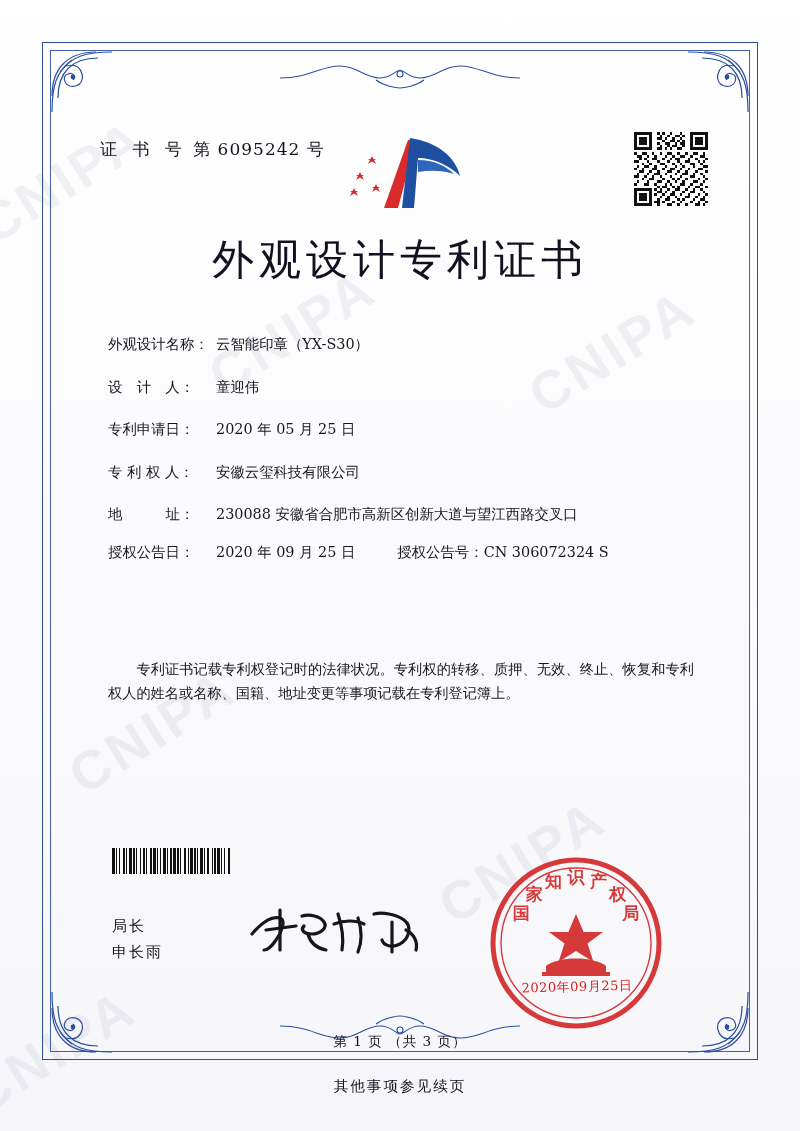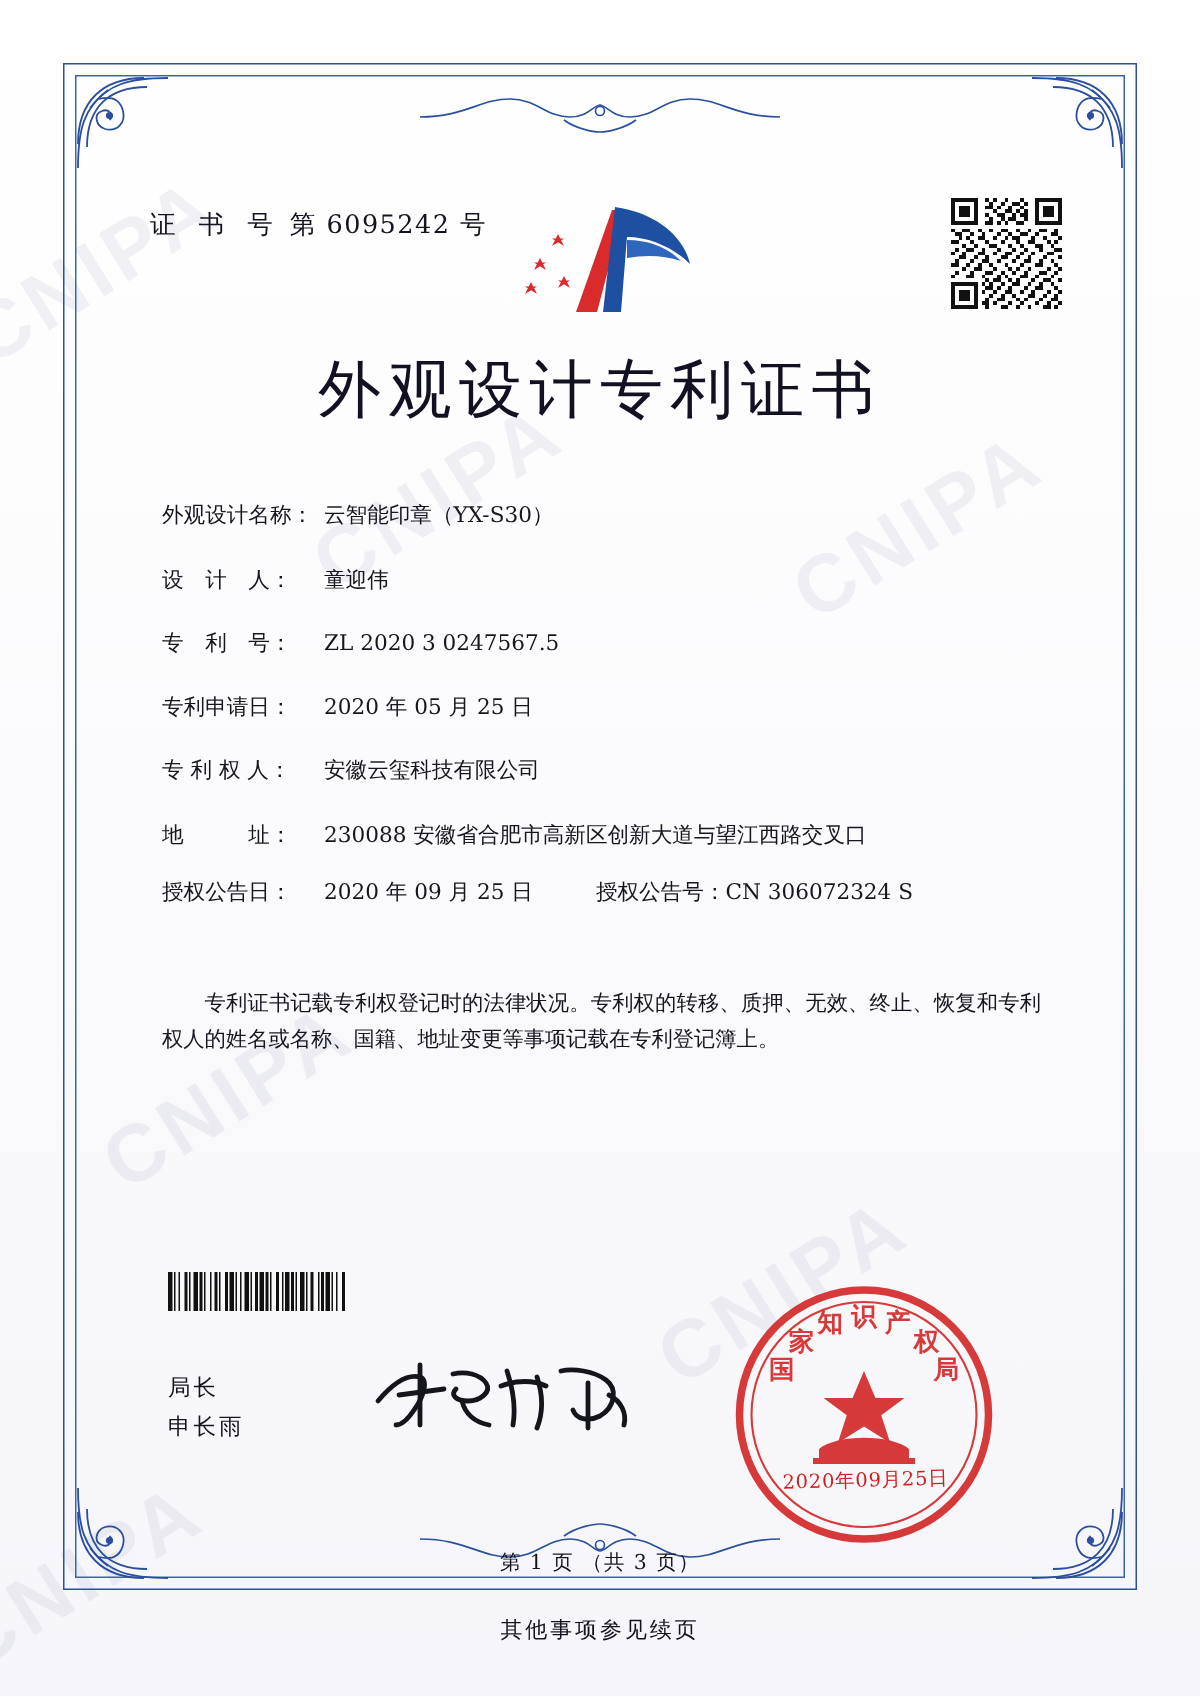--- a/index.html
+++ b/index.html
@@ -567,24 +567,20 @@
     <div class="field-row">
       <div class="field-label">外观设计名称：</div>
       <div class="field-value">云智能印章（YX-S30）</div>
     </div>
 
     <div class="field-row">
       <div class="field-label">设　计　人：</div>
       <div class="field-value">童迎伟</div>
     </div>
 
-    <div class="field-row">
-      <div class="field-label">专　利　号：</div>
-      <div class="field-value">ZL 2020 3 0247567.5</div>
-    </div>
 
     <div class="field-row">
       <div class="field-label">专利申请日：</div>
       <div class="field-value">2020 年 05 月 25 日</div>
     </div>
 
     <div class="field-row">
       <div class="field-label">专 利 权 人：</div>
       <div class="field-value">安徽云玺科技有限公司</div>
     </div>

